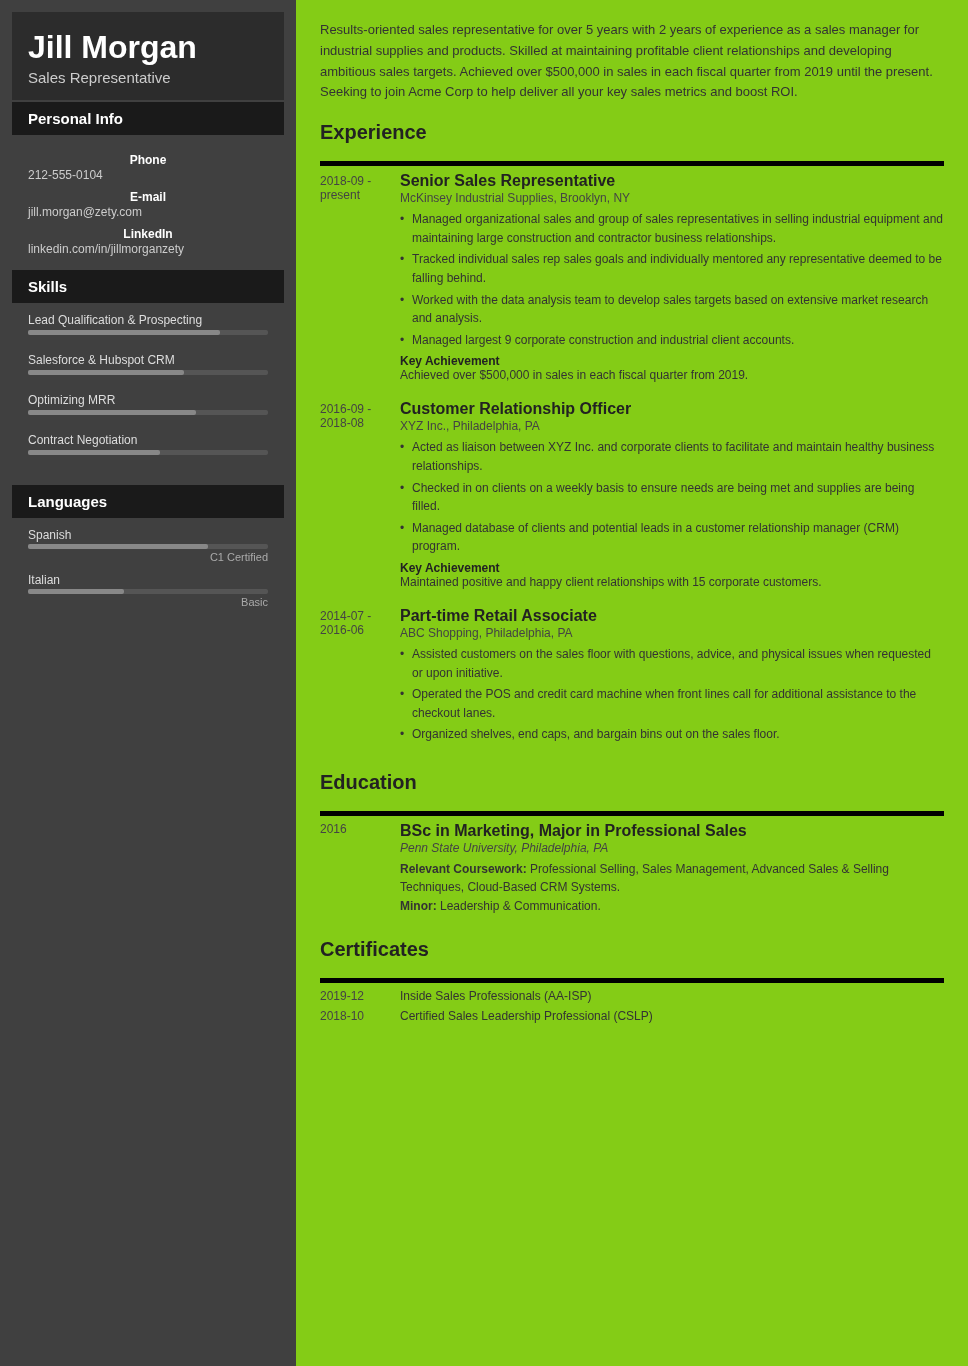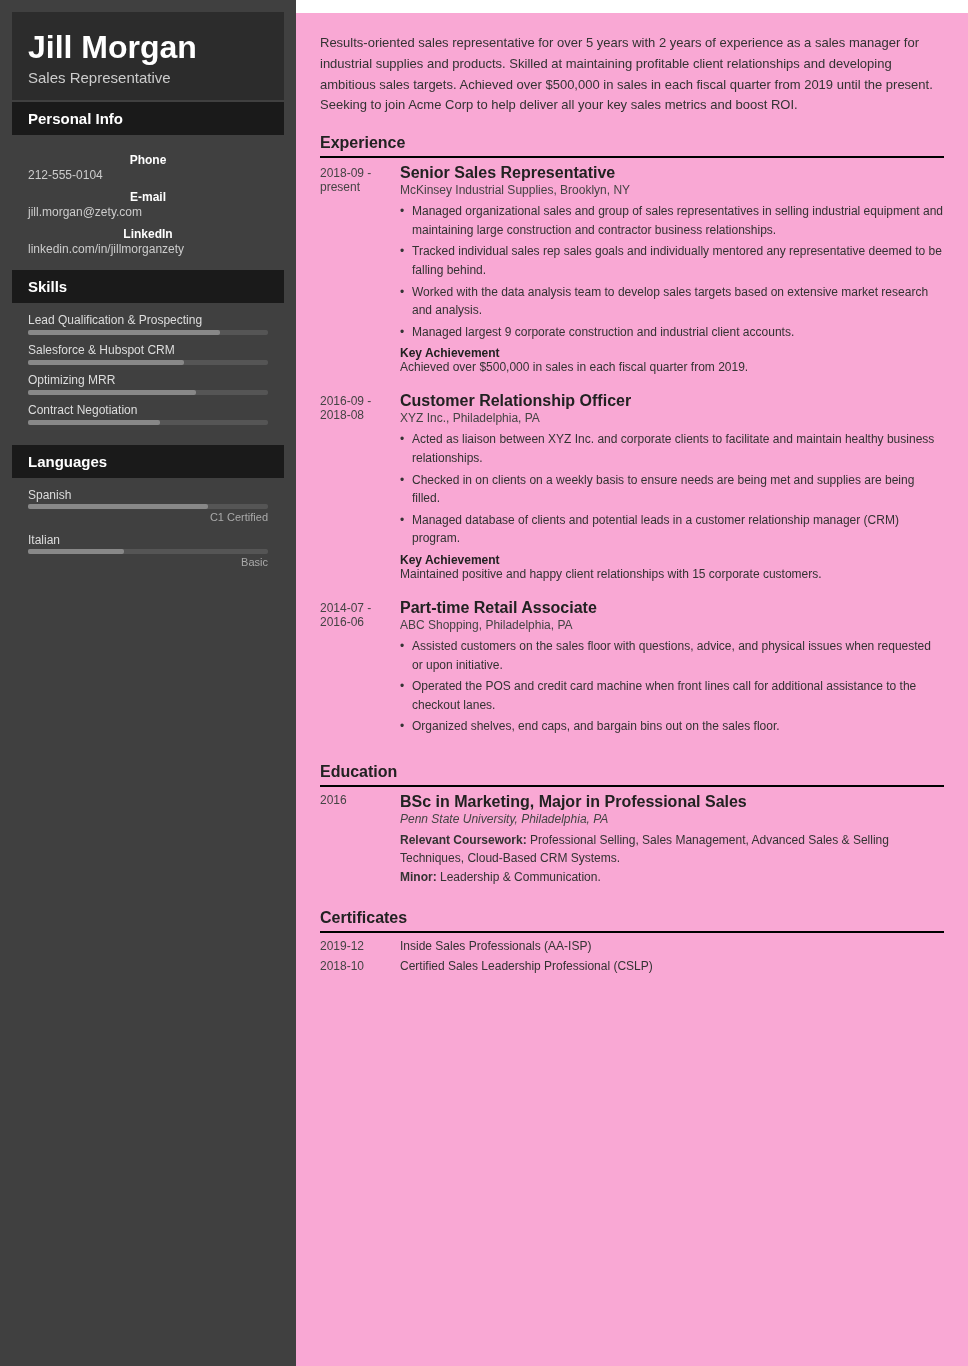--- a/index.html
+++ b/index.html
@@ -54,21 +54,21 @@
       margin-bottom: 1px;
       color: #fff;
       text-align: center;
     }
     .sidebar-value {
       font-size: 12px;
       color: #ccc;
       margin-bottom: 2px;
     }
     .skill-item {
-      margin-bottom: 8px;
+      margin-bottom: 18px;
     }
     .skill-name {
       font-size: 12px;
       color: #ddd;
       margin-bottom: 3px;
     }
     .skill-bar-bg {
       background: #555;
       height: 5px;
       border-radius: 2px;
@@ -102,37 +102,36 @@
       font-size: 11px;
       color: #aaa;
       text-align: right;
       margin-top: 2px;
     }
 
     
     .main {
       flex: 1;
       padding: 20px 24px;
-      background: #f9a8d4;
+      background: #84cc16;
       color: #222;
-      margin-top: 13px;
     }
     .summary-text {
       font-size: 13px;
       color: #333;
       line-height: 1.6;
       margin-bottom: 18px;
     }
     .section-title {
-      font-size: 16px;
+      font-size: 20px;
       font-weight: bold;
       color: #222;
       margin-bottom: 6px;
-      padding-bottom: 4px;
-      border-bottom: 2px solid #000000;
+      padding-bottom: 17px;
+      border-bottom: 5px solid #000000;
     }
     .section {
       margin-bottom: 22px;
     }
     .exp-item {
       display: flex;
       margin-bottom: 18px;
     }
     .exp-date {
       min-width: 80px;

